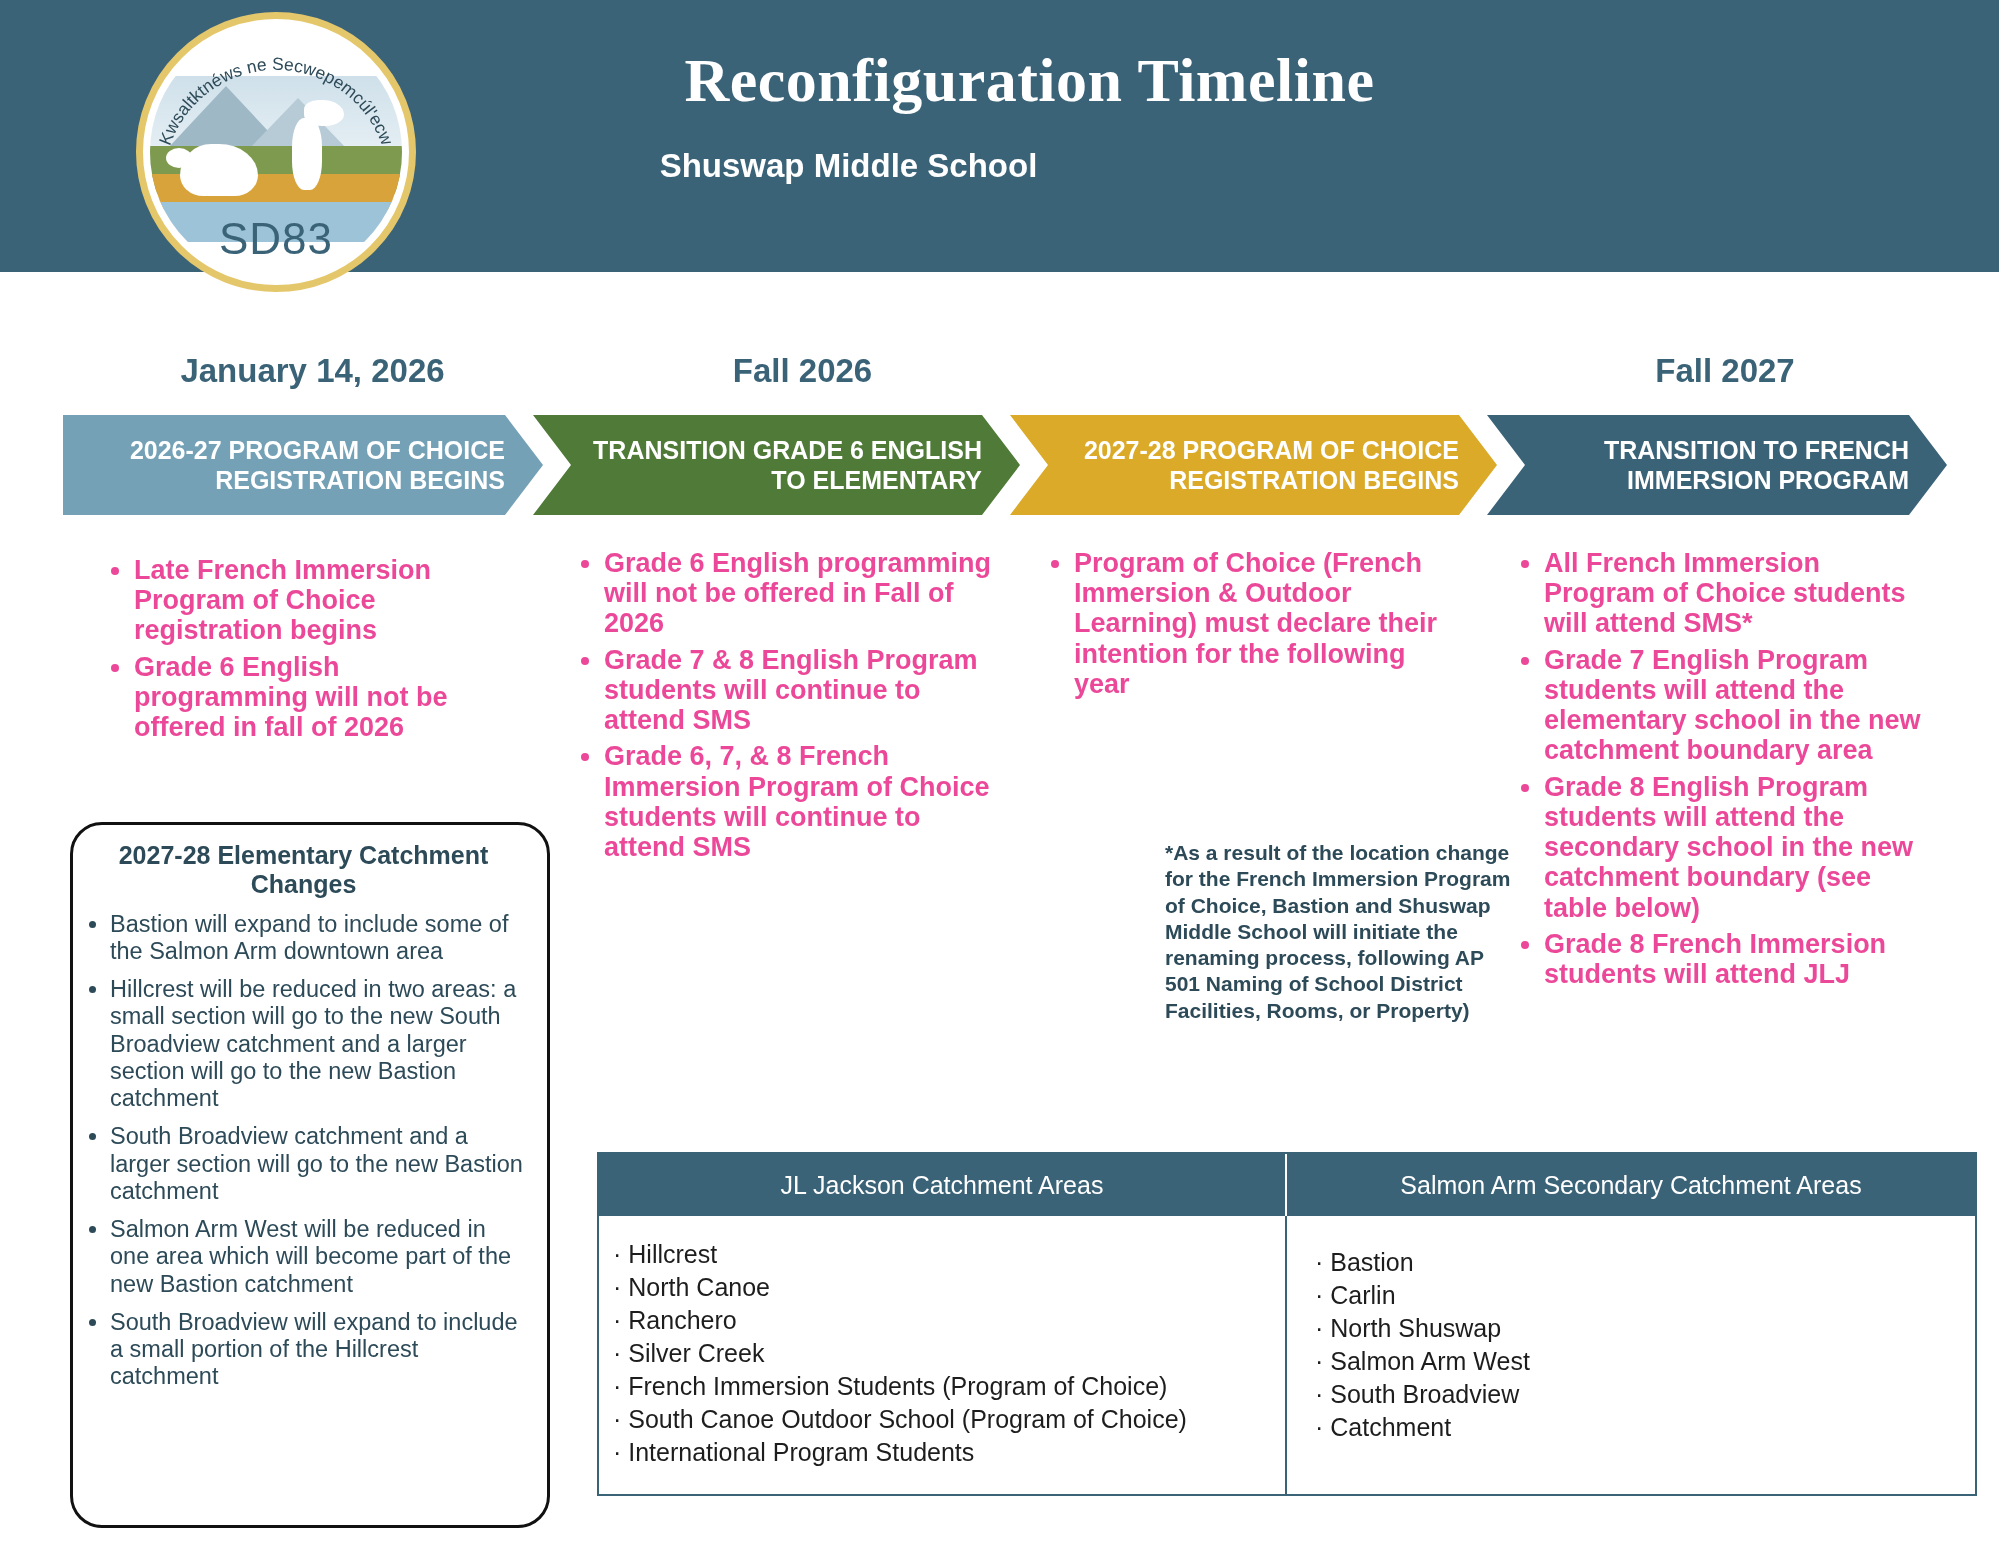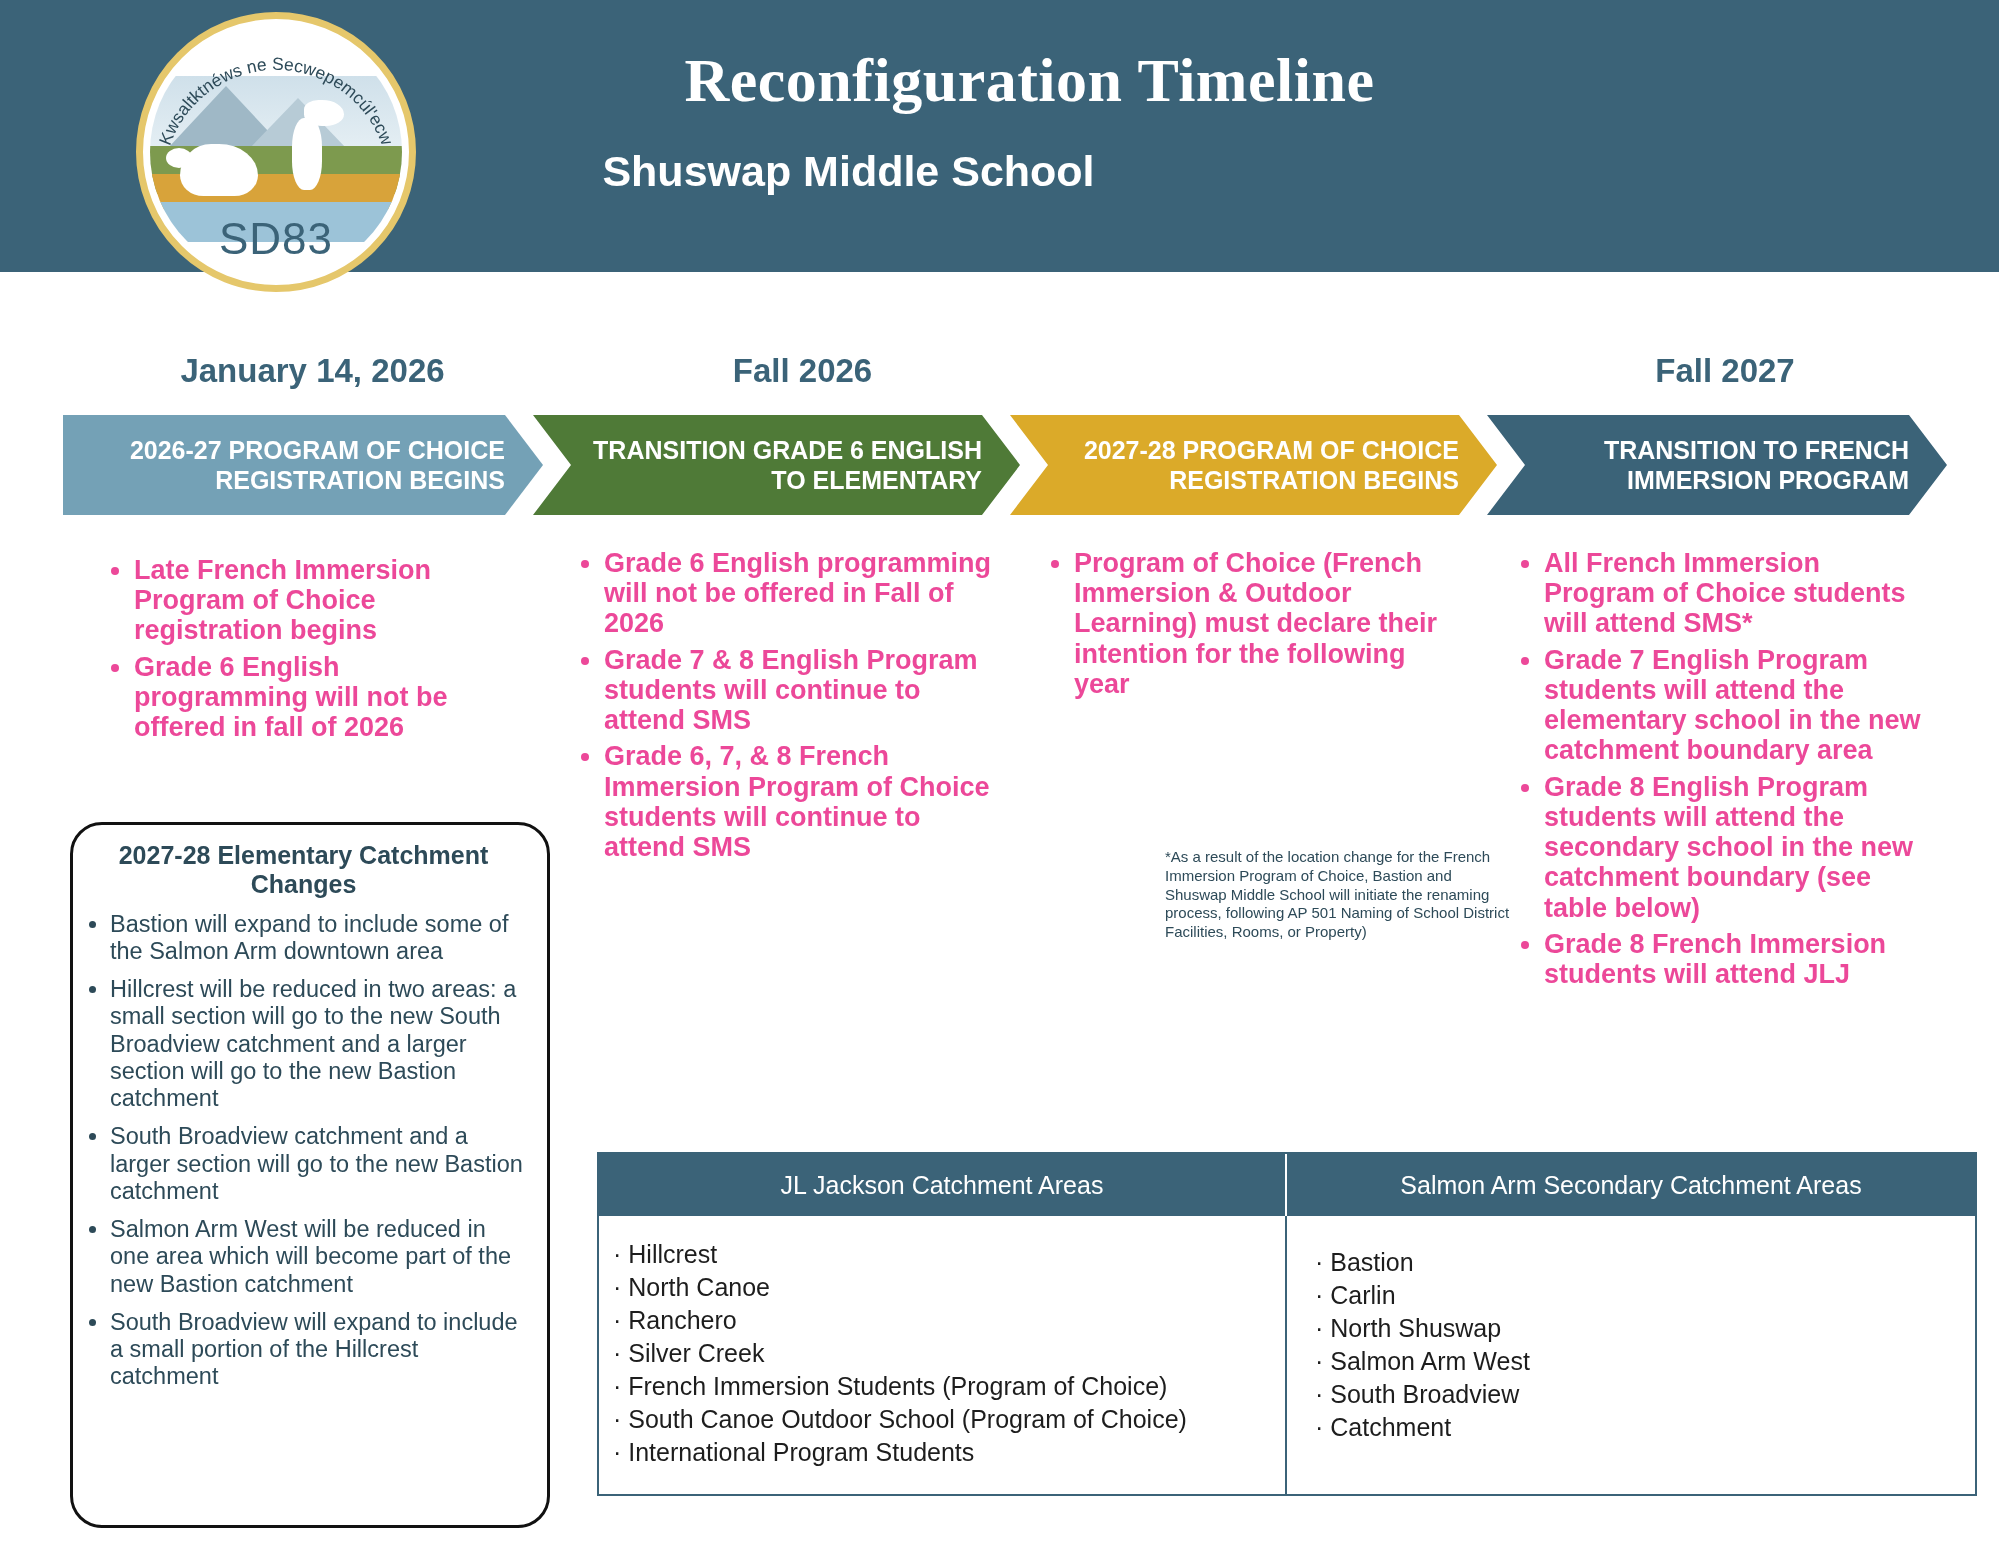--- a/index.html
+++ b/index.html
@@ -35,21 +35,21 @@
     letter-spacing: 0.5px;
     padding-left: 60px;
   }
   .header-subtitle {
     position: absolute;
     top: 147px;
     left: 0;
     width: 1637px;
     text-align: center;
     color: #ffffff;
-    font-size: 43px;
+    font-size: 33px;
     font-weight: bold;
     padding-left: 60px;
   }
 
   
   .logo {
     position: absolute;
     top: 12px;
     left: 136px;
     width: 280px;
@@ -234,25 +234,24 @@
     color: #2d4a58;
     margin-bottom: 11px;
   }
 
   
   .footnote {
     position: absolute;
     left: 1165px;
     top: 840px;
     width: 350px;
-    font-size: 15px;
-    font-weight: normal;
+    font-size: 21px;
+    font-weight: bold;
     line-height: 1.25;
     color: #2d4a58;
-    margin-top: 8px;
   }
 
   
   .table {
     position: absolute;
     left: 597px;
     top: 1152px;
     width: 1380px;
     height: 344px;
     border: 2px solid #3b6378;

